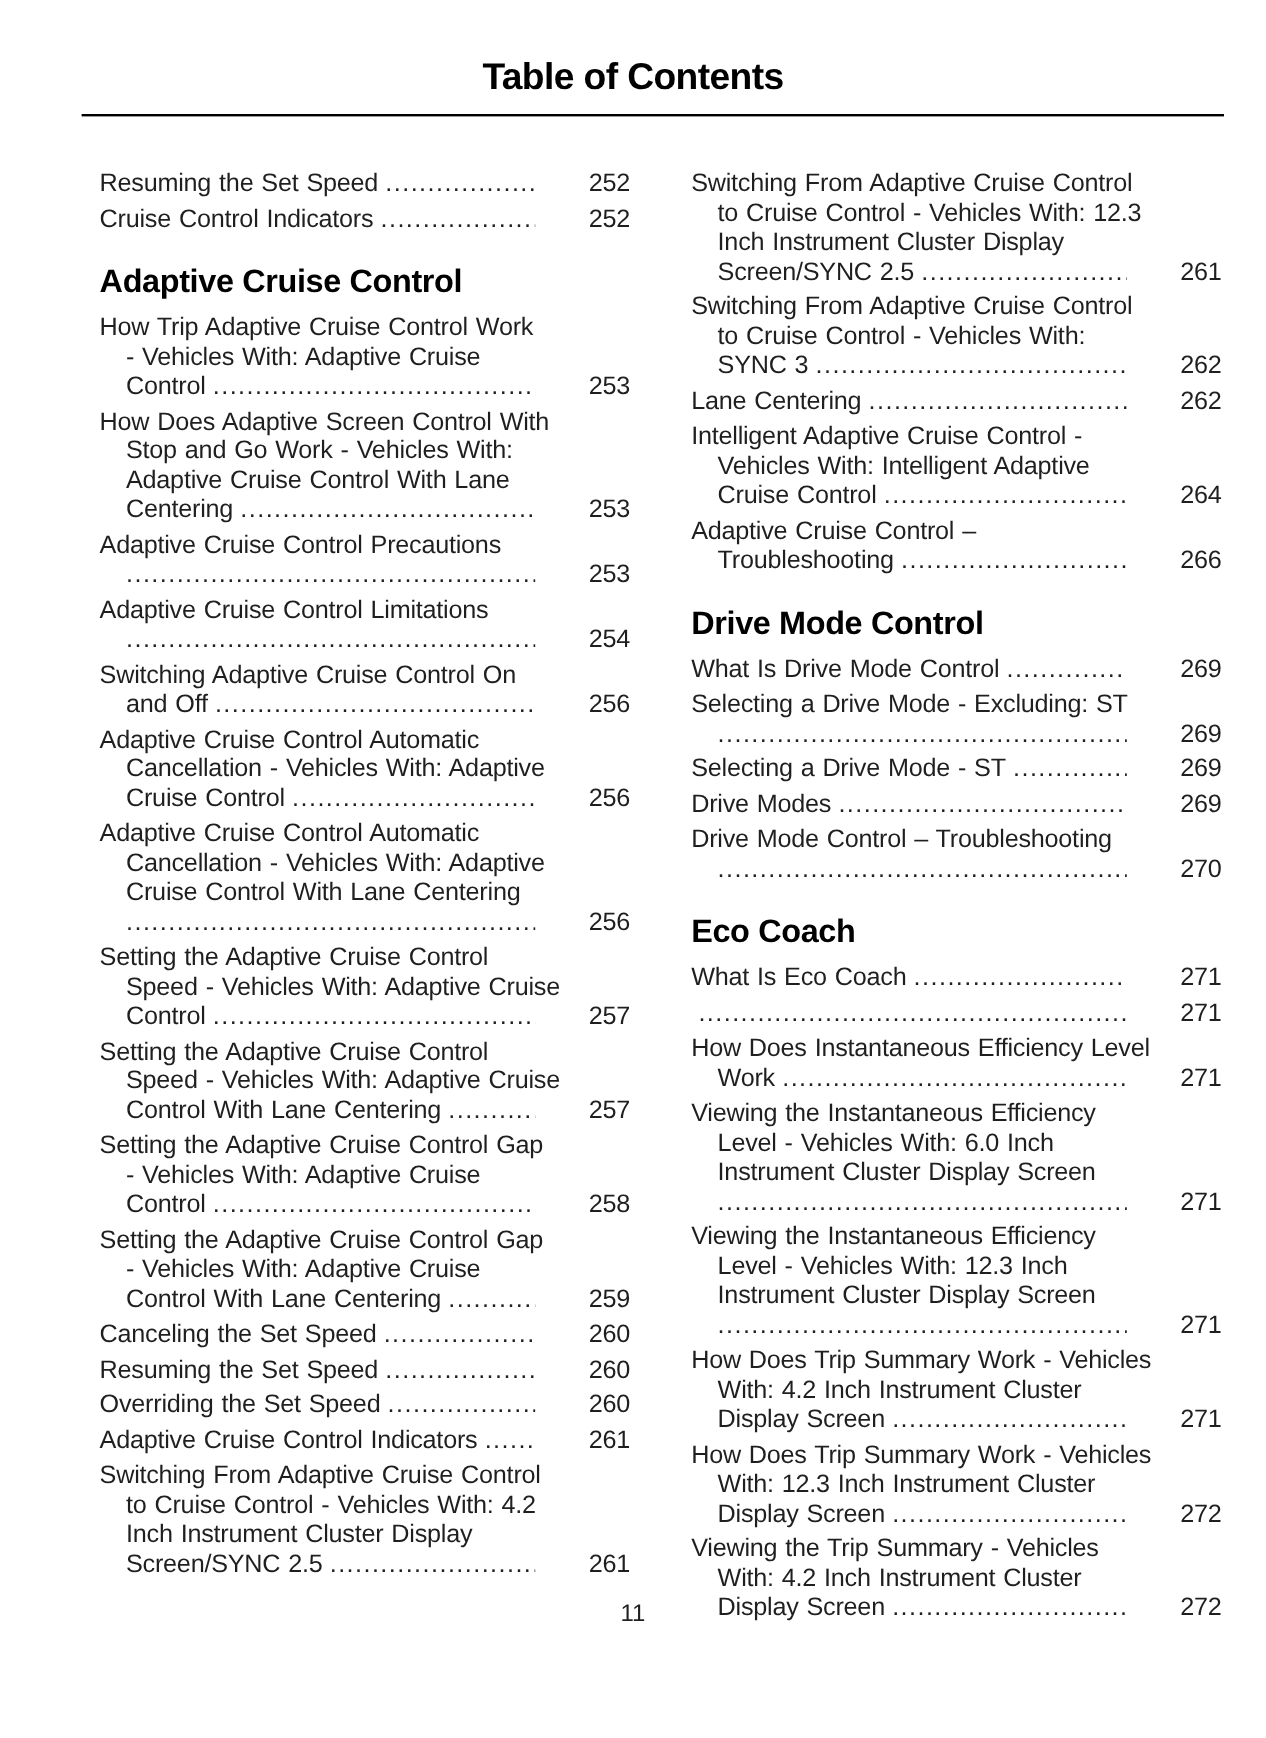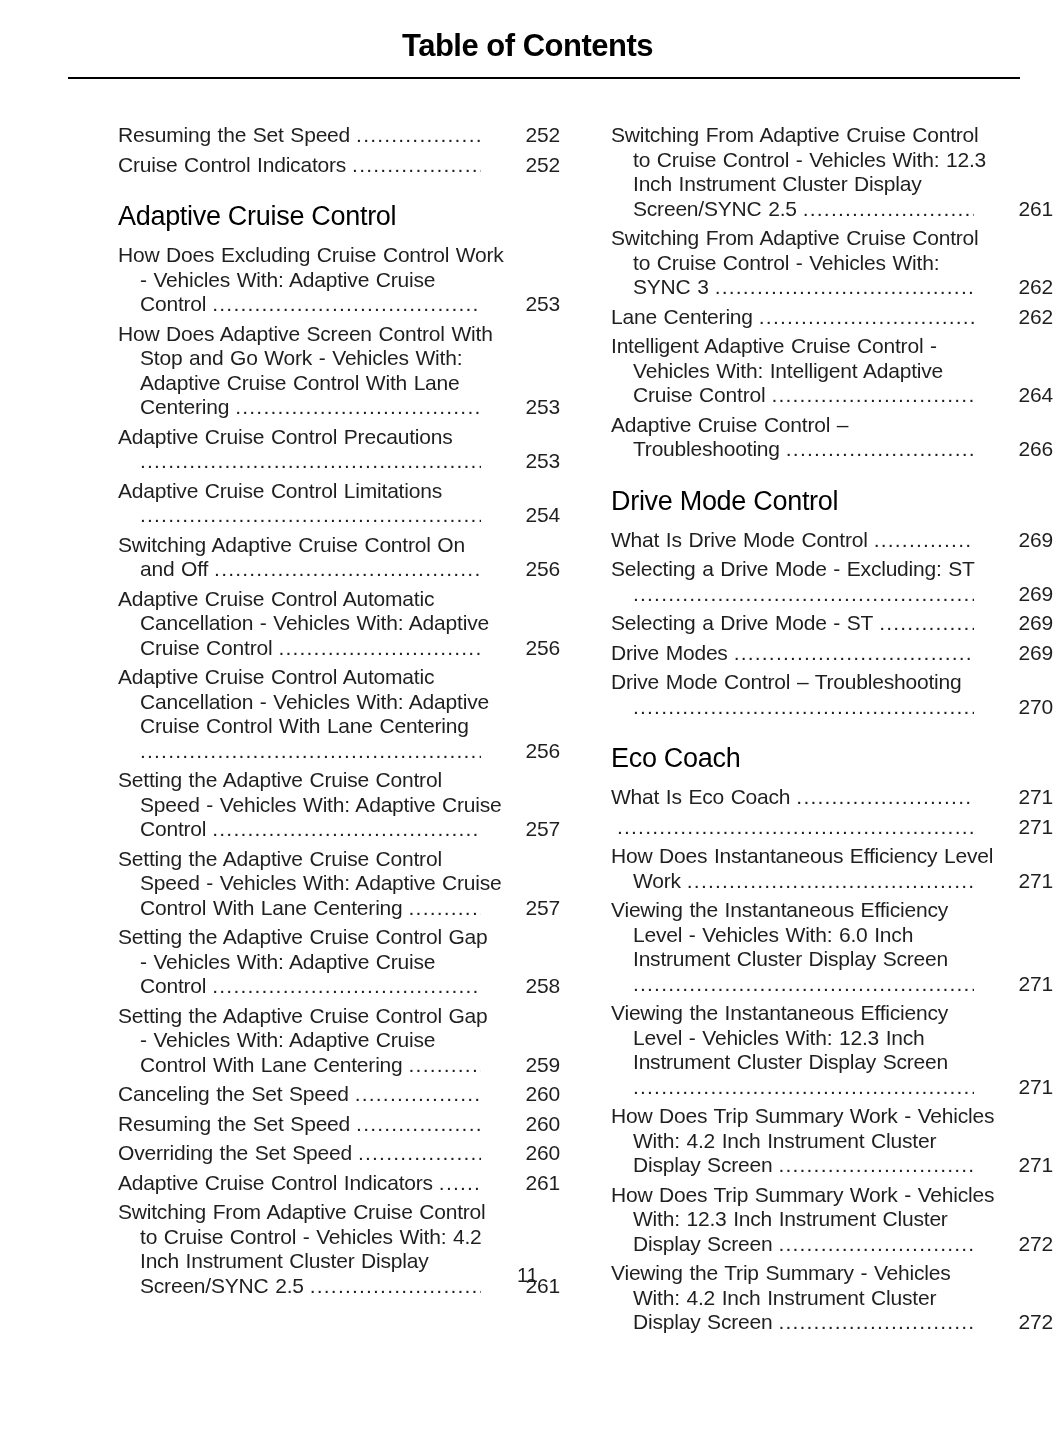--- a/index.html
+++ b/index.html
@@ -7,44 +7,44 @@
   .page {
     position: relative;
     width: 1055px;
     height: 1448px;
     background: #ffffff;
     color: #1a1a1a;
     font-family: "Liberation Sans", sans-serif;
     overflow: hidden;
   }
   .doc-title {
-    margin-top: 28px;
+    margin-top: 46px;
     text-align: center;
     font-size: 31px;
     font-weight: bold;
     letter-spacing: -0.5px;
     color: #000000;
   }
   .title-rule {
     height: 2px;
     background: #000000;
     margin: 13px 35px 0 68px;
   }
   .toc {
     display: flex;
     gap: 51px;
-    padding: 44px 45px 0 118px;
+    padding: 44px 45px 0 83px;
   }
   .toc-col {
     width: 442px;
     flex: 0 0 442px;
   }
   .toc-heading {
     font-size: 27px;
-    font-weight: normal;
+    font-weight: bold;
     letter-spacing: -0.3px;
     color: #000000;
     margin: 24px 0 11px 0;
   }
   .toc-entry {
     margin-bottom: 5px;
     font-size: 21px;
     letter-spacing: -0.2px;
     word-spacing: 1px;
     line-height: 24.5px;
@@ -57,21 +57,21 @@
     flex: 1 1 auto;
     min-width: 0;
     overflow: hidden;
     white-space: nowrap;
     margin-left: 6px;
     letter-spacing: 1.2px;
   }
   .toc-page-ref { white-space: nowrap; margin-left: 45px; }
   .footer-page-number {
     position: absolute;
-    top: 1264px;
+    top: 1334px;
     left: 0;
     width: 100%;
     text-align: center;
     font-size: 20px;
     color: #1f1f1f;
   }
 </style>
 </head>
 <body>
 
@@ -91,21 +91,21 @@
         <div class="toc-entry">
           <div class="toc-line">
             <span class="toc-text">Cruise Control Indicators</span>
             <span class="dot-leader">................................................................................................................................................................</span>
             <span class="toc-page-ref">252</span>
           </div>
         </div>
         <div class="toc-heading">Adaptive Cruise Control</div>
         <div class="toc-entry">
           <div class="toc-line">
-            <span class="toc-text">How Does Excluding Cruise Control Work</span>
+            <span class="toc-text">How Trip Adaptive Cruise Control Work</span>
           </div>
           <div class="toc-line cont">
             <span class="toc-text">- Vehicles With: Adaptive Cruise</span>
           </div>
           <div class="toc-line cont">
             <span class="toc-text">Control</span>
             <span class="dot-leader">................................................................................................................................................................</span>
             <span class="toc-page-ref">253</span>
           </div>
         </div>

